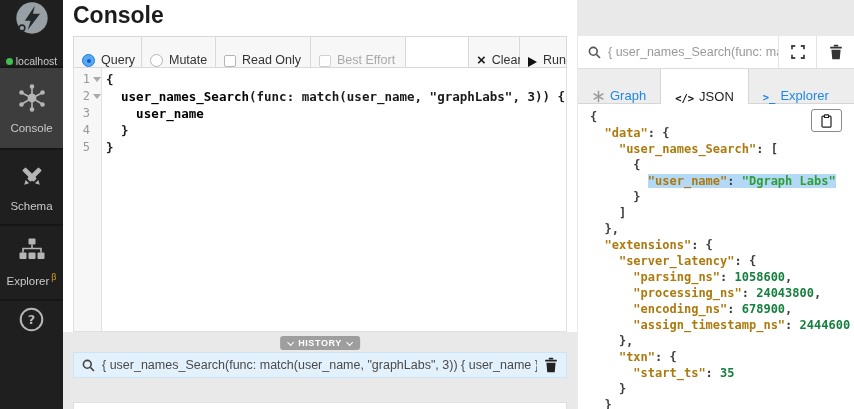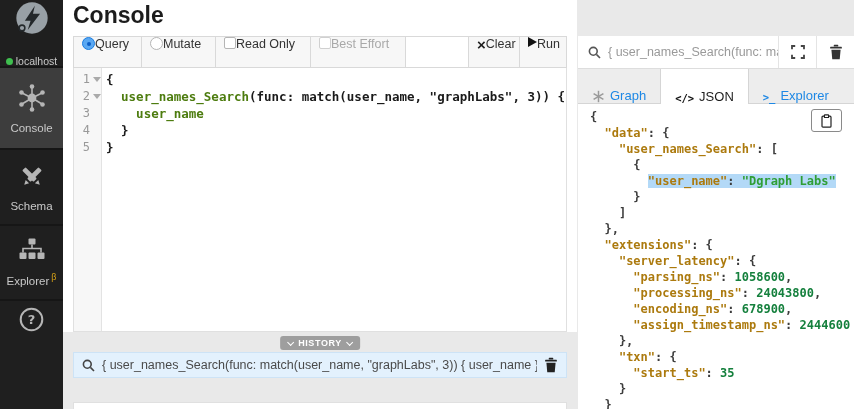--- a/index.html
+++ b/index.html
@@ -17,41 +17,41 @@
   .dot-green{width:7px;height:7px;border-radius:50%;background:#3fbf4f}
   .sb-host-row .sb-label{margin-top:0;font-size:10.5px}
   .beta{font-size:9px;color:#d4a017;vertical-align:super;margin-left:2px}
 
   
   .main{position:absolute;left:63px;top:0;width:514px;height:409px}
   .top-card{position:absolute;left:0;top:0;right:0;height:332px;background:#fff}
   .page-title{position:absolute;left:10px;top:2px;font-size:23px;font-weight:600;color:#1c1c1c}
 
   .toolbar{position:absolute;left:10px;right:10px;top:36px;height:32px;display:flex;border:1px solid #d9d9d9;background:#f7f7f7;font-size:12.5px;color:#333}
-  .seg{display:flex;align-items:flex-start;padding:0 8px;border-right:1px solid #d9d9d9;flex:none;cursor:pointer;background:#f7f7f7}
+  .seg{display:flex;align-items:flex-end;gap:6px;padding:0 8px;border-right:1px solid #d9d9d9;flex:none;cursor:pointer;background:#f7f7f7}
   .seg.spacer{flex:1;background:#fff;cursor:default}
   .seg.disabled{color:#a9a9a9}
   .radio{width:13px;height:13px;border-radius:50%;border:1px solid #b5b5b5;background:#fff;flex:none;position:relative}
   .radio.sel{border:1px solid #1a7de0;background:#5aa8f2}
   .radio.sel::after{content:"";position:absolute;left:3.5px;top:3.5px;width:4px;height:4px;border-radius:50%;background:#0b5ec6}
   .checkbox{width:12px;height:12px;border:1px solid #b5b5b5;border-radius:2px;background:#fff;flex:none}
   .seg.disabled .checkbox{border-color:#d0d0d0}
   .x-glyph{font-size:15px;font-weight:bold;color:#1d1d1d;line-height:1}
   .play-tri{width:0;height:0;border-left:9px solid #111;border-top:5.5px solid transparent;border-bottom:5.5px solid transparent}
 
   .editor{position:absolute;left:10px;right:10px;top:68px;height:264px;background:#fff;border:1px solid #e0e0e0;border-top:none;font-family:"DejaVu Sans Mono",monospace;font-size:12.5px;line-height:17px;font-weight:600;overflow:hidden;cursor:text}
   .gutter-bg{position:absolute;left:0;top:0;width:28px;height:100%;background:#f7f7f7;border-right:1px solid #e3e3e3}
   .ed-lines{position:relative;padding-top:3px}
   .ed-line{display:flex;white-space:pre}
   .ed-num{width:16px;text-align:right;color:#999;font-weight:400;flex:none;font-size:12px}
   .ed-fold{width:13px;flex:none;display:flex;align-items:center;justify-content:center}
   .fold-tri{width:0;height:0;border-left:4px solid transparent;border-right:4px solid transparent;border-top:5px solid #aaa}
   .ed-code{padding-left:3px}
   .ed-line .c-p{color:#1a1a1a}
-  .ed-line .c-name{color:#4d7c0f}
+  .ed-line .c-name{color:#000000}
 
   .history-pill{position:absolute;top:336px;left:50%;transform:translateX(-50%);background:#9e9e9e;color:#fff;border-radius:3px;padding:2px 8px;font-size:9px;font-weight:bold;letter-spacing:.6px;display:flex;align-items:center;gap:5px;cursor:pointer}
   .chev{display:inline-block;width:5px;height:5px;border-right:1.5px solid #fff;border-bottom:1.5px solid #fff;transform:rotate(45deg);margin-bottom:2px}
   .history-row{position:absolute;left:10px;right:10px;top:352px;height:26px;background:#e3f1fd;border:1px solid #cde3f6;display:flex;align-items:center;padding:0 8px;gap:7px;font-size:12.5px;color:#4a4a4a;cursor:pointer}
   .history-text{flex:1;white-space:nowrap;overflow:hidden}
   .history-row-partial{position:absolute;left:10px;right:10px;top:402px;height:10px;background:#fff;border:1px solid #e0e0e0}
 
   
   .results{position:absolute;left:578px;top:0;width:276px;height:409px}
   .res-search{position:absolute;left:0;right:0;top:36px;height:33px;background:#fff;border-bottom:1px solid #ddd;display:flex;align-items:center}

